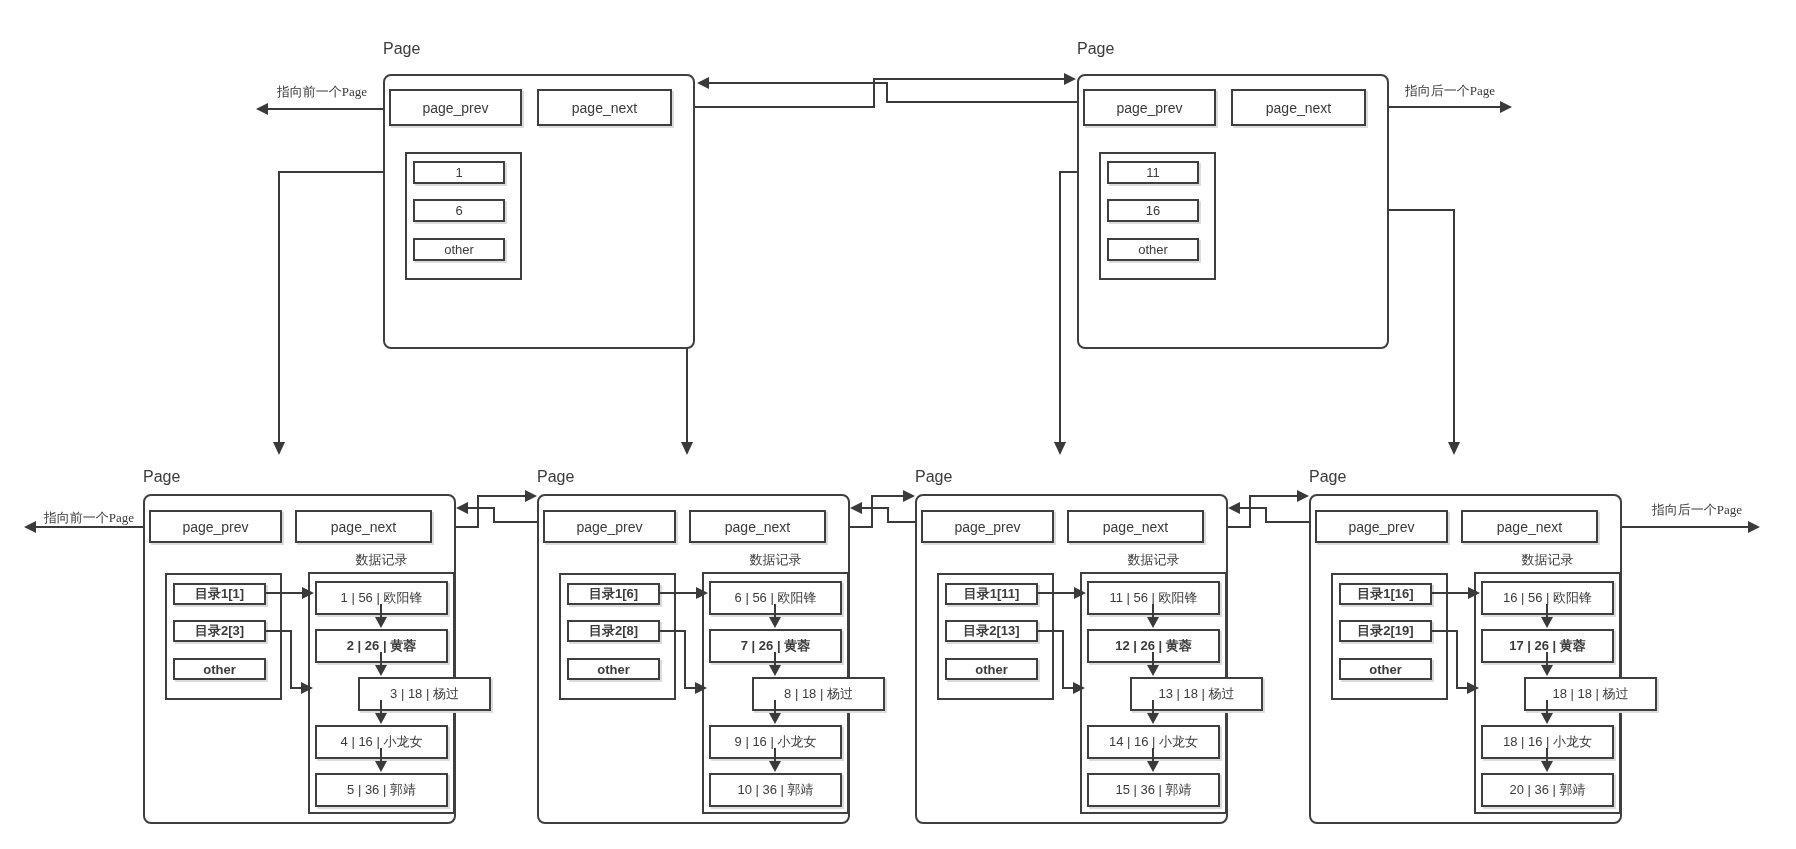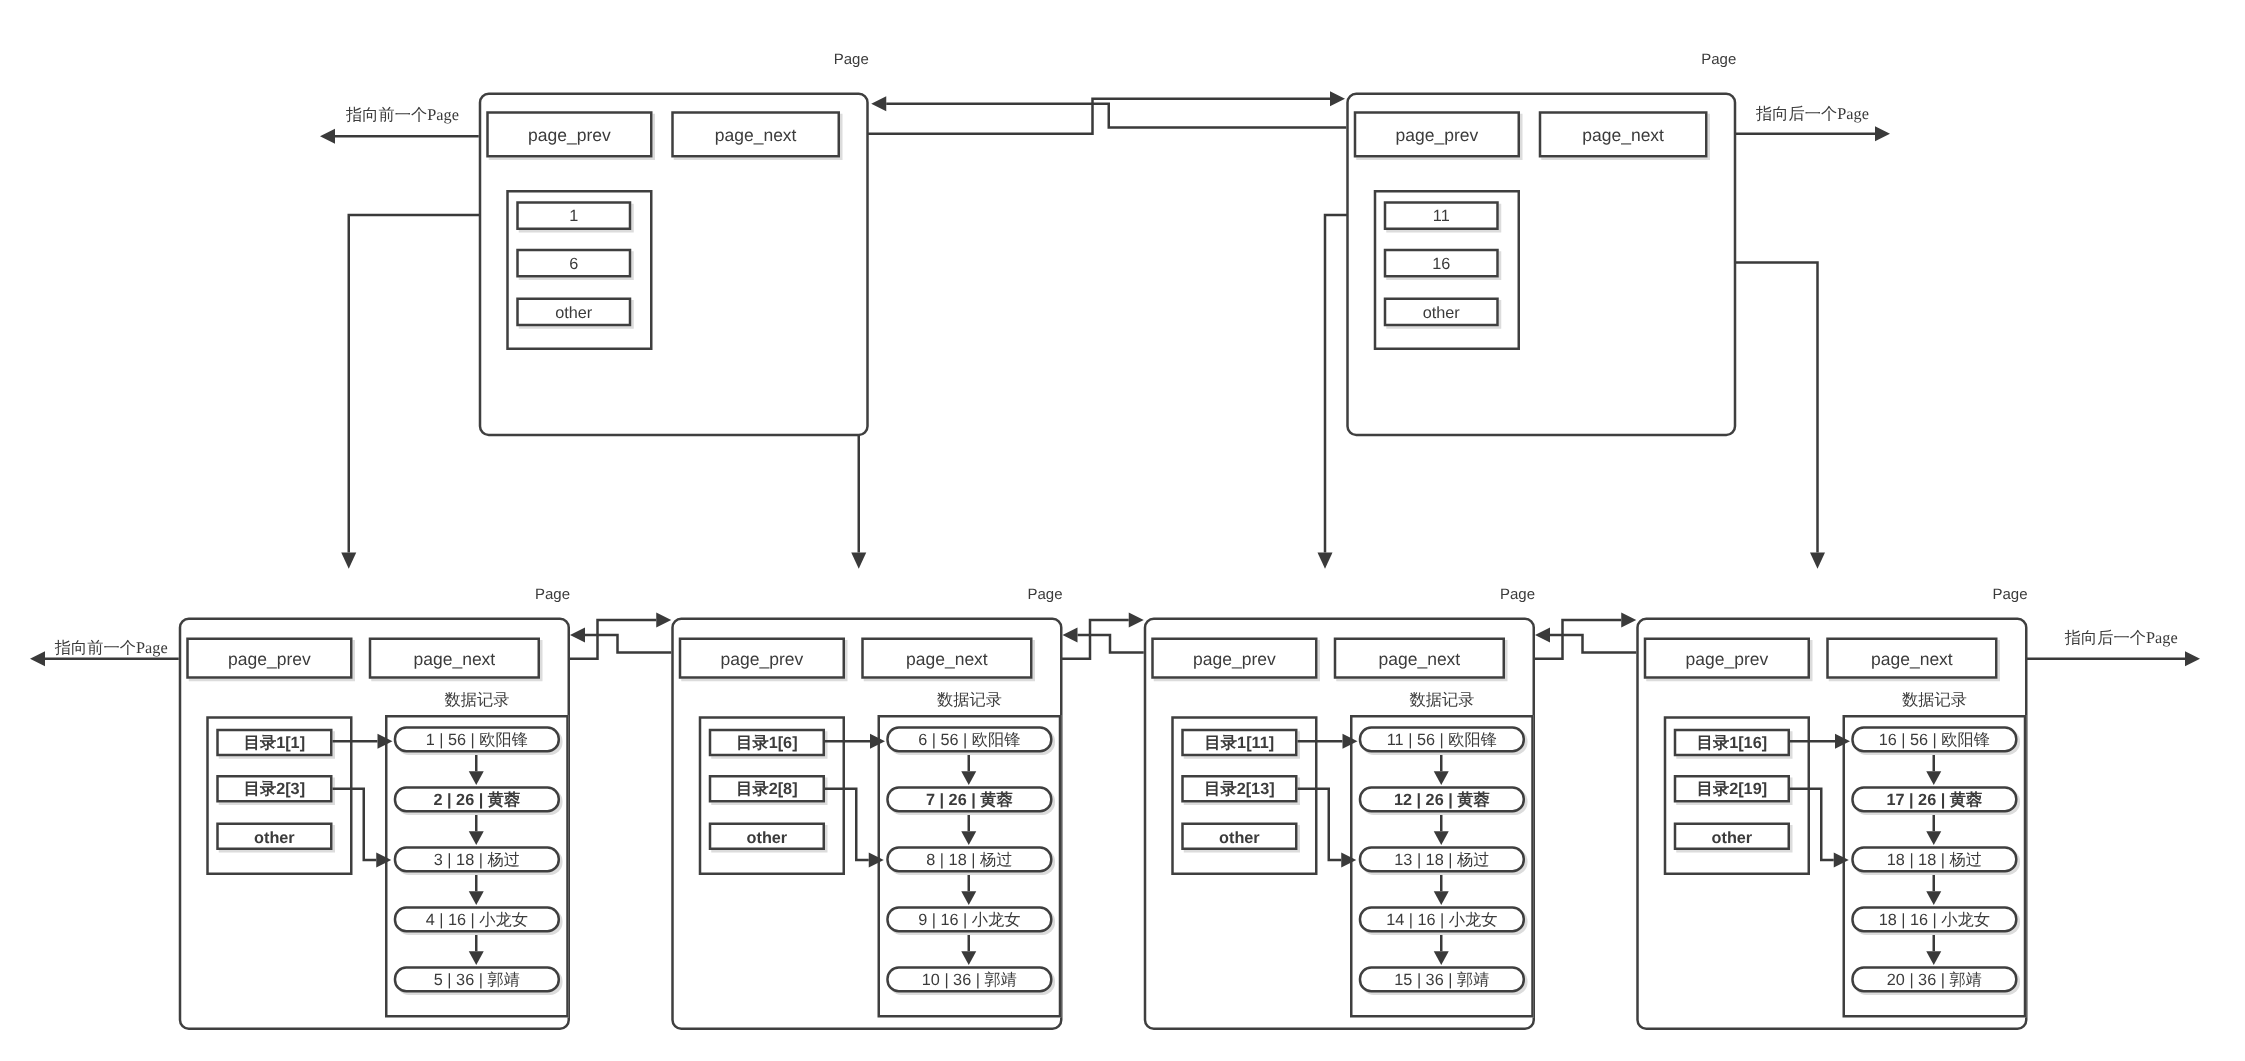--- a/index.html
+++ b/index.html
@@ -6,21 +6,21 @@
   .canvas{
     position:relative;width:1796px;height:849px;background:#ffffff;
     font-family:"Liberation Sans","DejaVu Sans",sans-serif;color:#3b3b3b;
     overflow:hidden;
   }
   .box{position:absolute;border:2px solid #3f3f3f;background:#ffffff;box-sizing:border-box;}
   .rounded{border-radius:8px;}
   .cell{display:flex;align-items:center;justify-content:center;font-size:13px;white-space:nowrap;
         box-shadow:2px 2px 0 0 #dcdcdc;}
   .plain{box-shadow:none;}
-  .titlelbl{position:absolute;text-align:right;font-size:12px;}
+  .titlelbl{position:absolute;text-align:left;font-size:16px;}
   .ptrlbl{position:absolute;text-align:center;font-size:13px;white-space:nowrap;font-family:Liberation Serif, serif;}
   .reclbl{position:absolute;text-align:center;font-size:13px;}
   svg{position:absolute;left:0;top:0;overflow:visible;}
   svg path{stroke:#3a3a3a;stroke-width:2;fill:none;}
   svg polygon{fill:#3a3a3a;stroke:none;}
 
   
   .index{position:absolute;top:36px;width:312px;height:320px;}
   .index .pagebox{left:0;top:38px;width:312px;height:275px;}
   .index .title{left:0;top:4px;width:100%;}
@@ -34,22 +34,22 @@
   .leaf{position:absolute;top:464px;width:313px;height:360px;}
   .leaf .pagebox{left:0;top:30px;width:313px;height:330px;}
   .leaf .title{left:0;top:4px;width:100%;}
   .leaf .pprev{left:6px;top:46px;width:133px;height:33px;font-size:14px;}
   .leaf .pnext{left:152px;top:46px;width:137px;height:33px;font-size:14px;}
   .leaf .dirgroup{left:22px;top:109px;width:117px;height:127px;}
   .leaf .dir{left:30px;width:93px;height:22px;font-weight:bold;}
   .leaf .d1{top:119px;} .leaf .d2{top:156px;} .leaf .d3{top:194px;}
   .leaf .recslbl{left:165px;top:87px;width:147px;}
   .leaf .recbox{left:165px;top:108px;width:147px;height:242px;}
-  .leaf .rec{left:172px;width:133px;height:21px;border-radius:10px;}
-  .leaf .r1{top:117px;} .leaf .r2{top:165px;font-weight:bold;} .leaf .r3{top:213px;}
+  .leaf .rec{left:172px;width:133px;height:34px;}
+  .leaf .r1{top:117px;} .leaf .r2{top:165px;font-weight:bold;} .leaf .r3{top:213px;margin-left:43px;}
   .leaf .r4{top:261px;} .leaf .r5{top:309px;}
 </style>
 </head>
 <body>
 
 <div class="canvas">
 
   <svg width="1796" height="849">
 
     <g>

